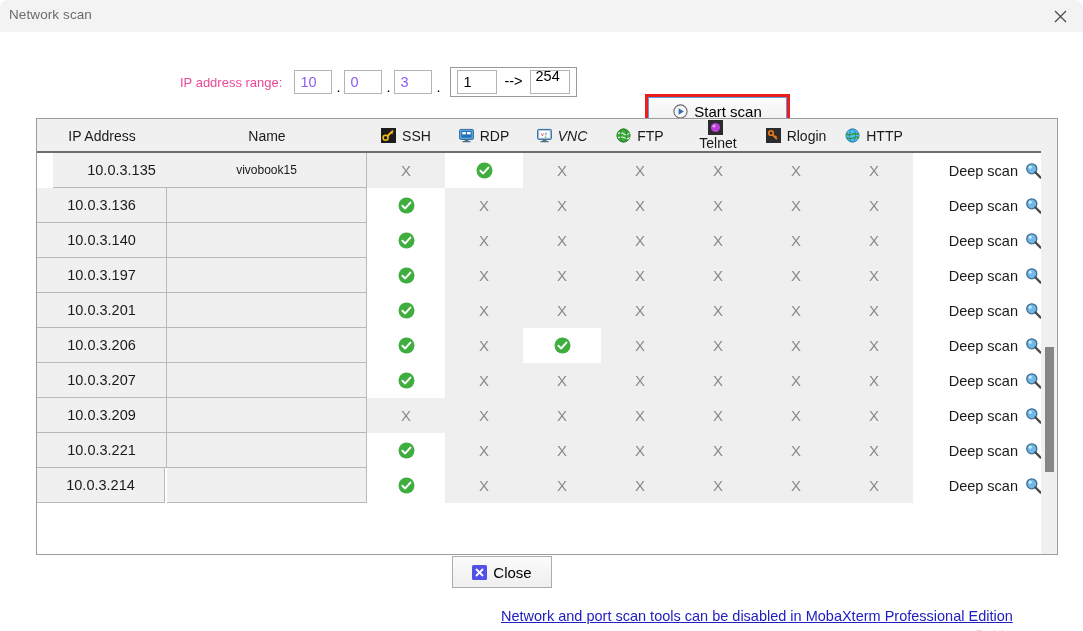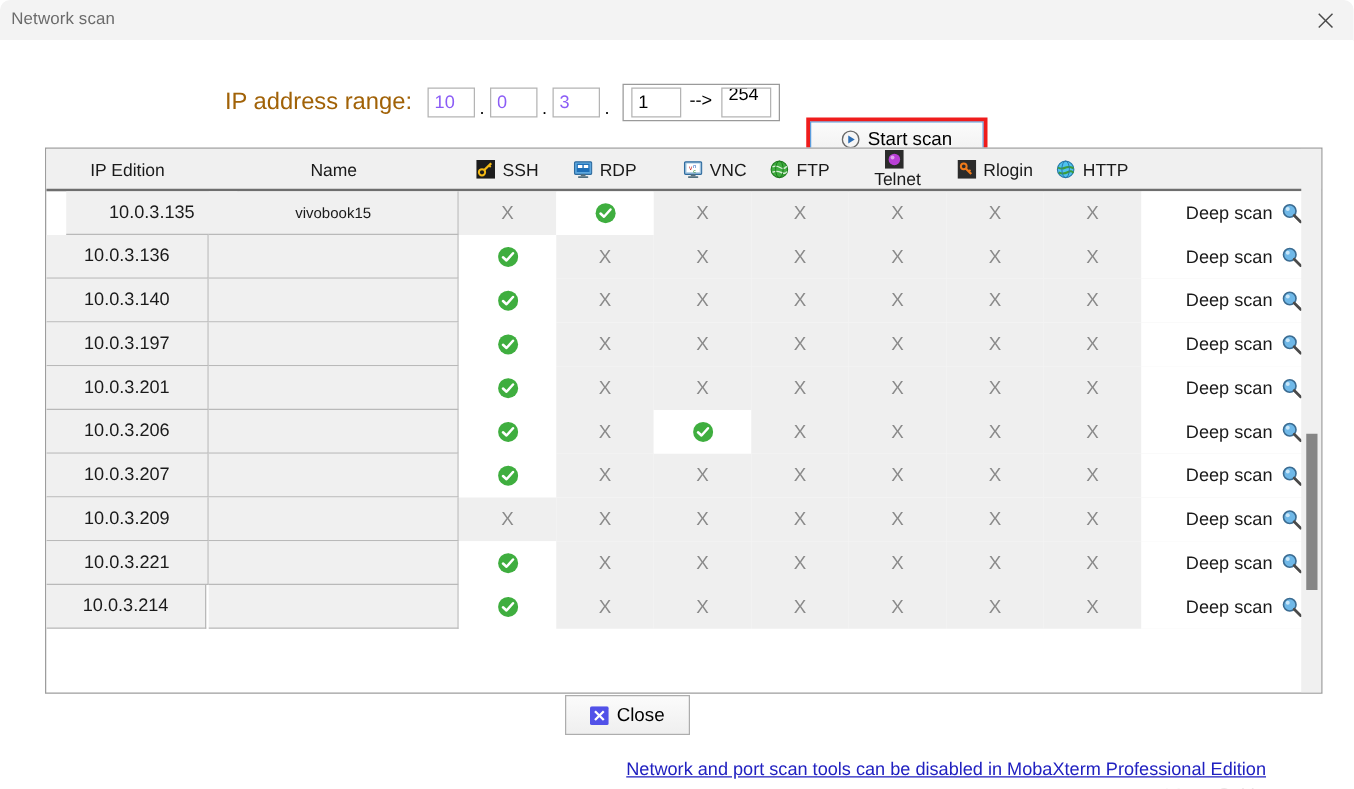--- a/index.html
+++ b/index.html
@@ -48,21 +48,21 @@
     background: #ffffff;
   }
 
   
   #iprow {
     position: absolute; left: 180px; top: 35px;
     height: 30px;
     display: flex; align-items: center;
   }
   #iprange-label {
-    font-size: 19px; color: #a16207;
+    font-size: 13px; color: #ec4899;
     margin-right: 12px;
     white-space: nowrap;
   }
   .octet {
     width: 38px; height: 24px;
     border: 1px solid #b4b4b4;
     background: #ffffff;
     font-family: "Liberation Sans", sans-serif;
     font-size: 14.5px;
     color: #8b5cf6;
@@ -313,21 +313,21 @@
           </svg>
         </span>
         <span id="startscan-label">Start scan</span>
       </div>
       <div id="startscan-annot"></div>
     </div>
 
     <div id="tablepanel">
       <div id="thead">
           <div class="th" style="left: 0px; width: 130px;">
-            <span>IP Edition</span>
+            <span>IP Address</span>
           </div>
           <div class="th" style="left: 130px; width: 200px;">
             <span>Name</span>
           </div>
           <div class="th" style="left: 330px; width: 78px;">
             <span class="hdr-ic">
               <svg width="15" height="15" viewBox="0 0 15 15">
                 <rect x="0" y="0" width="15" height="15" fill="#1c1c1c"></rect>
                 <circle cx="4.6" cy="9.8" r="2.5" fill="none" stroke="#f3b915" stroke-width="1.6"></circle>
                 <line x1="6.2" y1="8.2" x2="12" y2="2.6" stroke="#f3b915" stroke-width="1.9"></line>
@@ -342,21 +342,21 @@
                 <rect x="0.6" y="1.4" width="13.8" height="10" rx="1" fill="#5fa8de" stroke="#2e6b9e" stroke-width="1"></rect>
                 <rect x="2.4" y="3" width="10.2" height="6.6" fill="#1e6fb8"></rect>
                 <rect x="3.3" y="4" width="3.6" height="2.4" fill="#ffffff"></rect>
                 <rect x="8" y="4" width="3.6" height="2.4" fill="#ffffff"></rect>
                 <rect x="5.6" y="11.4" width="3.8" height="1.6" fill="#54707f"></rect>
                 <rect x="3.4" y="13" width="8.2" height="1.3" rx="0.5" fill="#54707f"></rect>
               </svg>
             </span>
             <span>RDP</span>
           </div>
-          <div class="th" style="left: 496px; width: 78px;">
+          <div class="th" style="left: 486px; width: 78px; font-style: italic;">
             <span class="hdr-ic">
               <svg width="15" height="15" viewBox="0 0 15 15">
                 <rect x="0.6" y="1.4" width="13.8" height="10" rx="1" fill="#9fc3df" stroke="#2e6b9e" stroke-width="1"></rect>
                 <rect x="2.2" y="2.8" width="10.6" height="7" fill="#ffffff"></rect>
                 <text x="4" y="8" font-size="5" fill="#c01010" font-family="DejaVu Sans Mono, monospace">v</text>
                 <text x="7.4" y="6.6" font-size="4.2" fill="#1050c0" font-family="DejaVu Sans Mono, monospace">n</text>
                 <text x="7.4" y="10" font-size="4.2" fill="#108010" font-family="DejaVu Sans Mono, monospace">c</text>
                 <rect x="5.6" y="11.4" width="3.8" height="1.6" fill="#54707f"></rect>
                 <rect x="3.4" y="13" width="8.2" height="1.3" rx="0.5" fill="#54707f"></rect>
               </svg>

